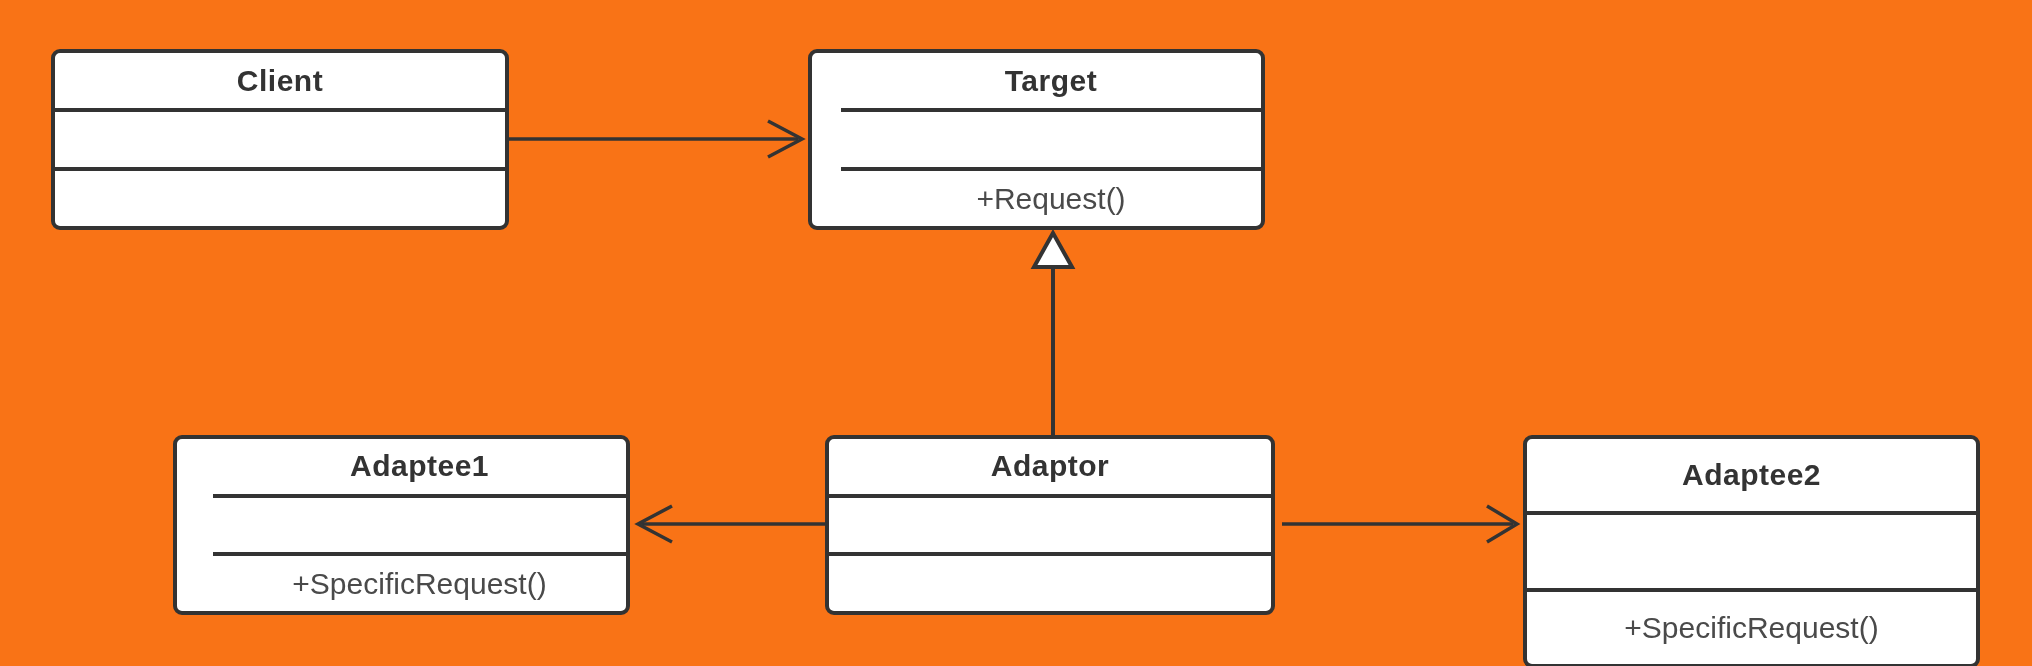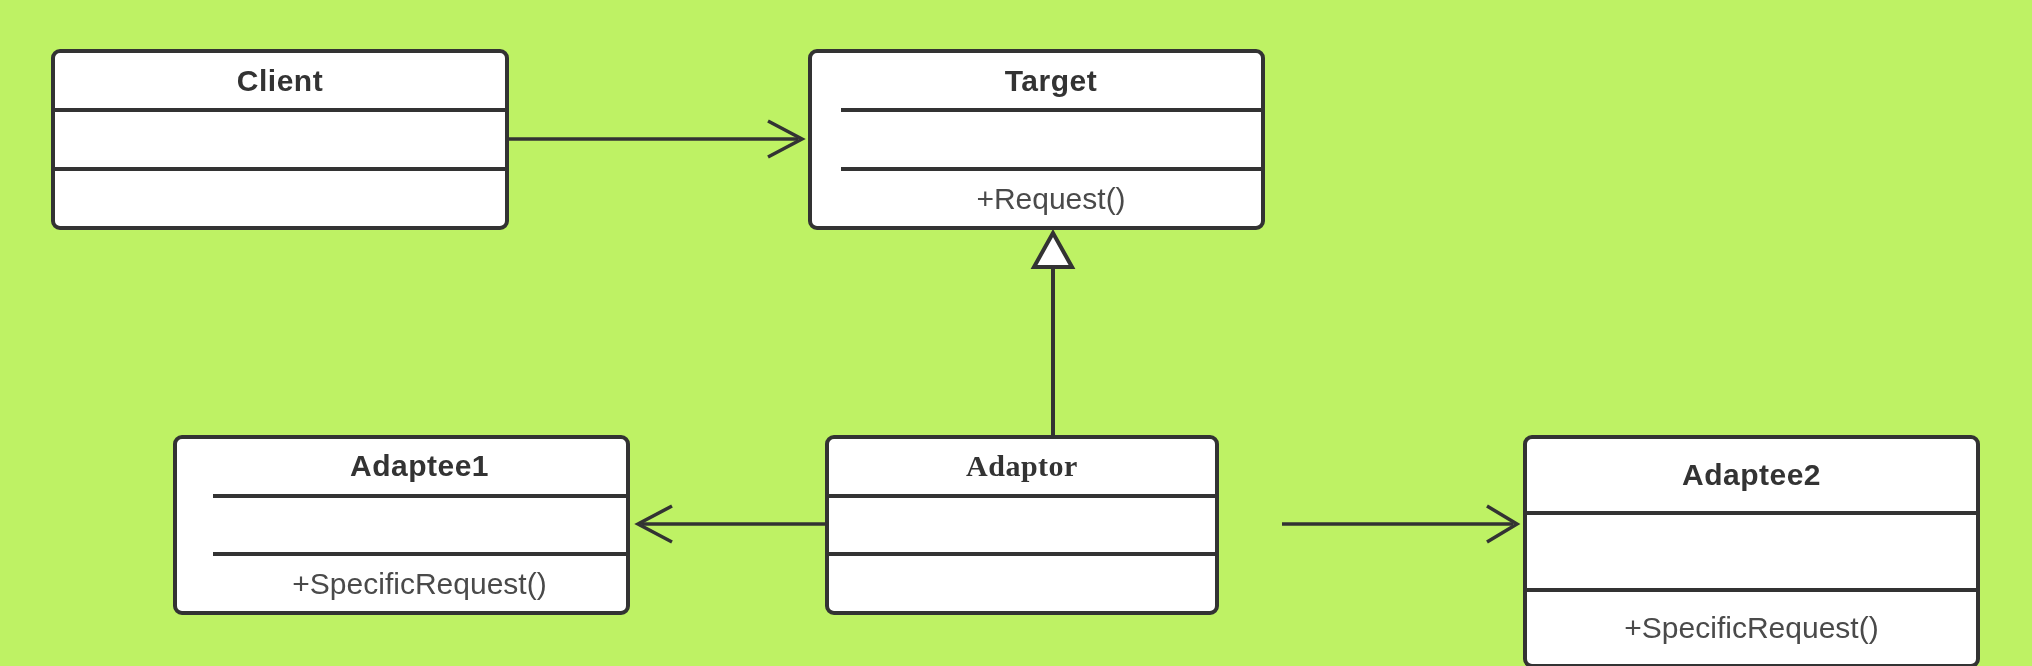--- a/index.html
+++ b/index.html
@@ -4,21 +4,21 @@
 <style>
   html, body {
     margin: 0;
     padding: 0;
     background: #000000;
   }
   #canvas {
     position: relative;
     width: 2032px;
     height: 666px;
-    background: #bef264;
+    background: #f97316;
     font-family: "Liberation Sans", "DejaVu Sans", sans-serif;
     overflow: hidden;
   }
   #edges {
     position: absolute;
     left: 0;
     top: 0;
     width: 2032px;
     height: 666px;
   }
@@ -49,21 +49,21 @@
   }
   .uml-member {
     font-size: 30px;
     font-weight: normal;
     color: #4a4a4a;
   }
   
   #class-client   { left: 51px;   top: 49px;  width: 458px; height: 181px; }
   #class-target   { left: 808px;  top: 49px;  width: 457px; height: 181px; padding-left: 29px; }
   #class-adaptee1 { left: 173px;  top: 435px; width: 457px; height: 180px; padding-left: 36px; }
-  #class-adaptor  { left: 825px;  top: 435px; width: 394px; height: 180px; font-family: Liberation Serif, serif; }
+  #class-adaptor  { left: 825px;  top: 435px; width: 450px; height: 180px; }
   #class-adaptee2 { left: 1523px; top: 435px; width: 457px; height: 233px; }
 </style>
 </head>
 <body>
 
 <div id="canvas">
 
   <svg id="edges" viewBox="0 0 2032 666" xmlns="http://www.w3.org/2000/svg">
 
     <g stroke="#333333" fill="none" stroke-width="3.5">

